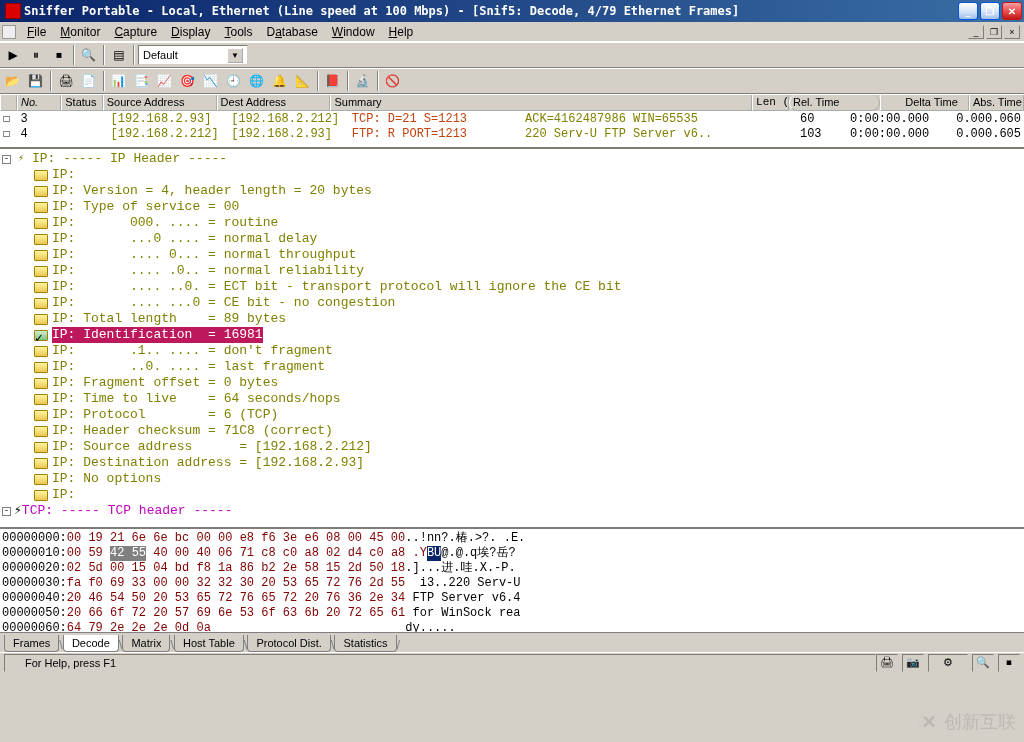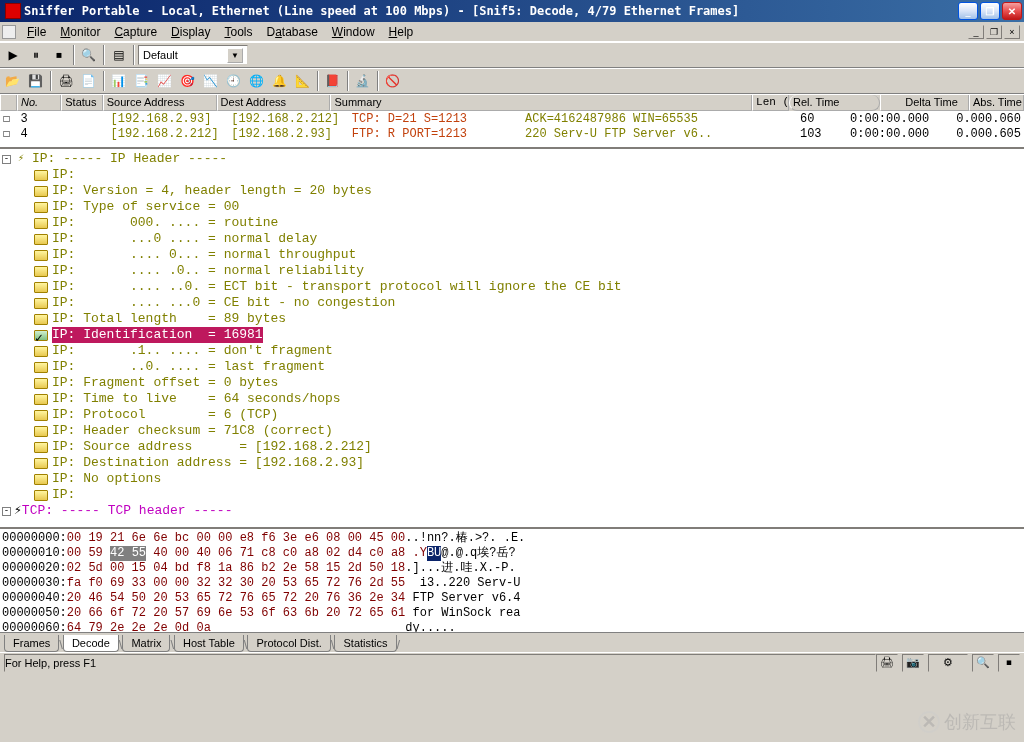--- a/index.html
+++ b/index.html
@@ -39,21 +39,21 @@
 .hex-off { color: black; }
 .hex-data { color: #800000; }
 .hex-hl { background: #808080; color: white; }
 .hex-ascii { color: black; }
 .hex-ascii-hl { background: #0a246a; color: white; }
 .tabs { display: flex; background: #d4d0c8; height: 20px; align-items: flex-end; padding-left: 4px; border-top: 1px solid #808080;}
 .tab { padding: 2px 8px; font-size: 11px; border: 1px solid #808080; border-top: none; background: #d4d0c8; margin-right: 0px; cursor: pointer; border-radius: 0 0 4px 4px; }
 .tab.active { background: white; font-weight: normal; }
 .tab-sep { color: #808080; padding: 0 0px; font-size: 13px;}
 .statusbar { height: 20px; background: #d4d0c8; border-top: 1px solid #fff; display: flex; align-items: center; padding: 2px 4px; font-size: 11px; }
-.status-panel { border: 1px inset #d4d0c8; padding: 1px 0; height: 18px; display: flex; align-items: center; }
+.status-panel { border: 1px inset #d4d0c8; padding: 1px 20px; height: 18px; display: flex; align-items: center; }
 .status-panel.main { flex: 1; }
 .status-icons { display: flex; gap: 4px; margin-left: auto; }
 .status-icon-box { width: 22px; height: 18px; border: 1px inset #d4d0c8; display: flex; align-items: center; justify-content: center; font-size: 11px; }
 .watermark { position: absolute; bottom: 8px; right: 8px; opacity: 0.4; font-size: 18px; font-family: Arial; color: #999; display: flex; align-items: center; gap: 4px;}
 .wm-circle { width: 22px; height: 22px; border: 2px solid #ccc; border-radius: 50%; display: flex; align-items: center; justify-content: center; font-weight: bold; position: relative; }
 </style>
 </head>
 <body>
 
 <div class="titlebar">

